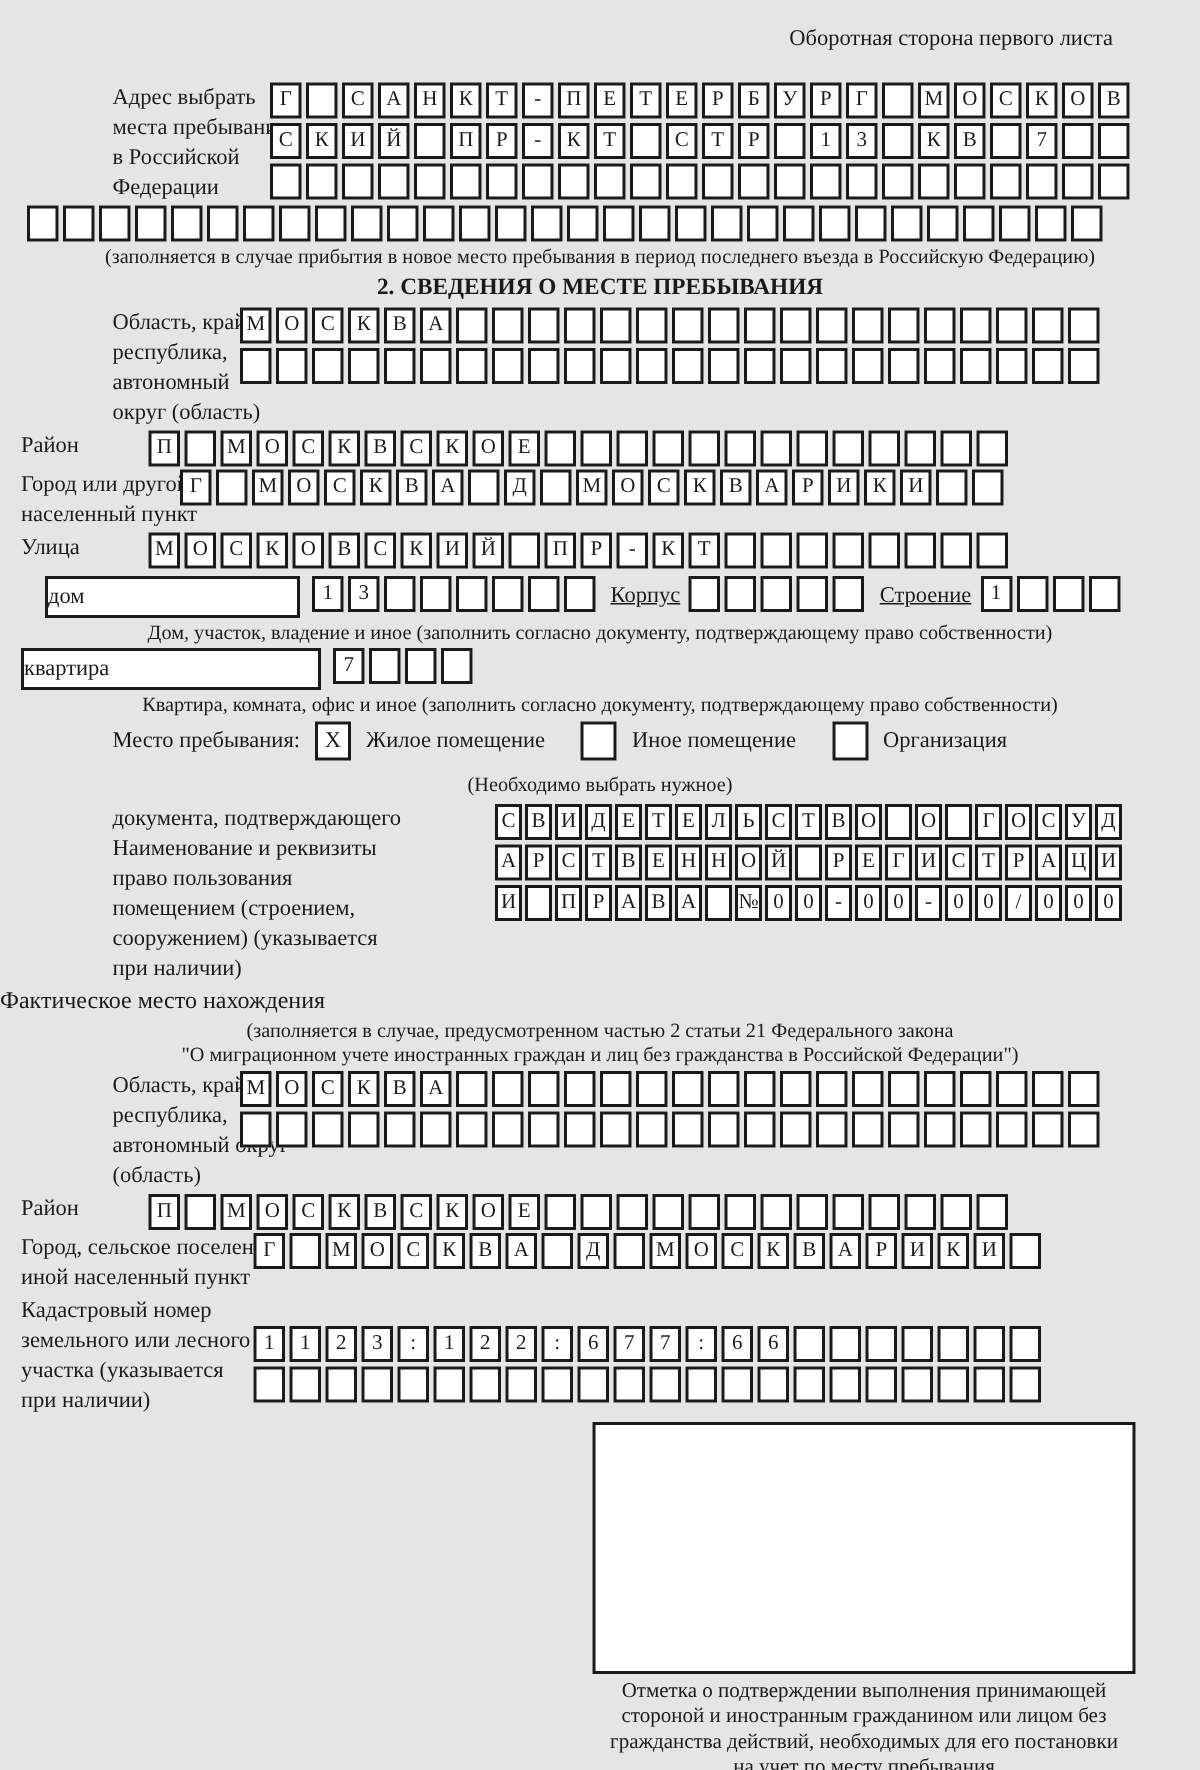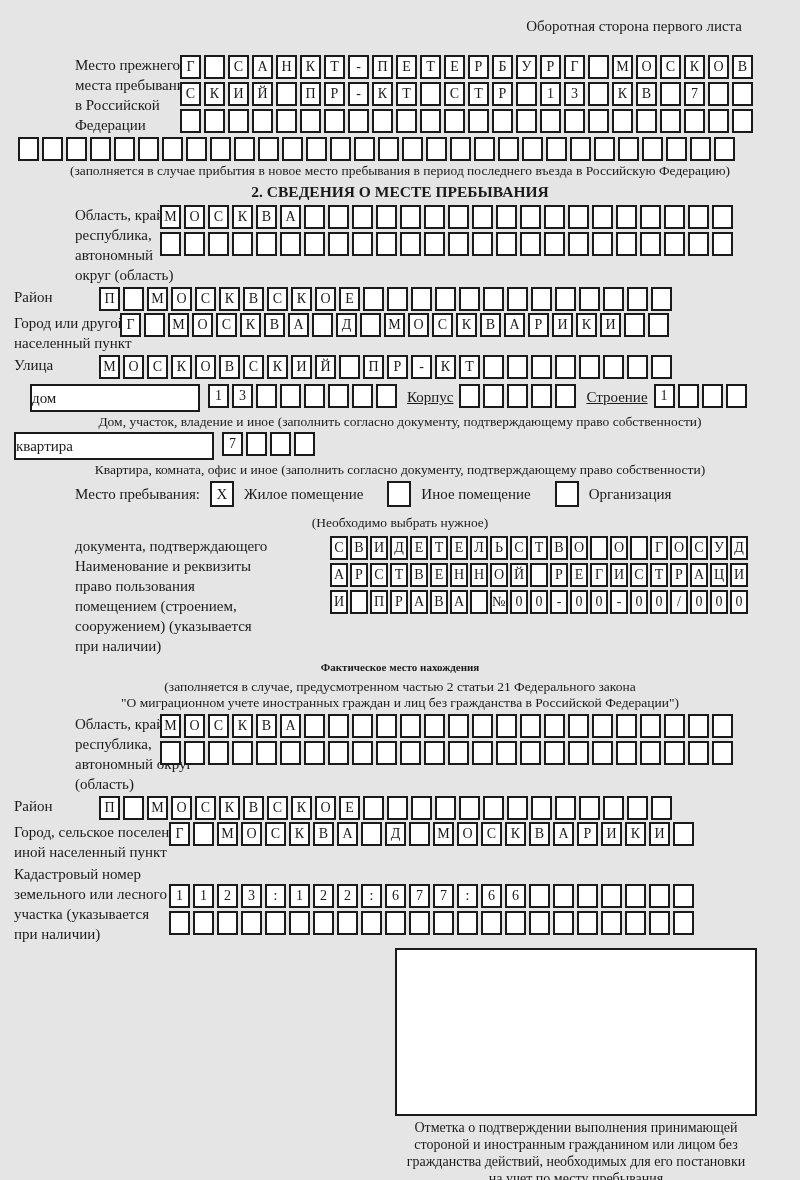--- a/index.html
+++ b/index.html
@@ -35,38 +35,38 @@
     text-align:left; font-size:15px; background:#fff;
   }
   .wbox.house { width:166px; margin-right:8px; }
   .wbox.apt { width:196px; margin-right:8px; }
   .ilbl { flex:none; font-size:15px; line-height:26px; margin:0 6px 0 10px;text-decoration:underline; }
 
   .stay { display:flex; align-items:center; margin:3px 0 8px 75px; font-size:15px; }
   .stay .cell { width:20px; height:22px; line-height:22px; font-size:15px; margin:0 10px; }
   .stay .gap { margin-left:24px; }
 
-  .facttitle { margin-top:2px; text-align:center; font-size:11px; font-weight:bold; line-height:19px; }
+  .facttitle { margin-top:2px; text-align:left; font-size:16px; font-weight:normal; line-height:19px; }
   .cad-rows { padding-top:20px; }
 
   .stampwrap { margin:4px 0 0 340px; width:472px; }
   .stampbox { width:358px; height:164px; border:2px solid #1a1a1a; margin:0 auto; background:#fff; }
   .stampnote { margin-top:3px; text-align:center; font-size:14px; line-height:17px; }
   .mt2{margin-top:2px;margin-left:14px;} .mt3{margin-top:3px;} .mt4{margin-top:4px;} .mt5{margin-top:5px;} .mt20{margin-top:20px;}
 </style>
 </head>
 <body>
 
 <div class="page">
 
   <div class="hdr">Оборотная сторона первого листа</div>
 
   <div class="grp mt20">
     <div class="lbl w105">
-        <div>Место прежнего</div>
+        <div>Адрес выбрать</div>
         <div>места пребывания</div>
         <div>в Российской</div>
         <div>Федерации</div>
       </div>
     <div class="rows">
       <div class="boxrow">
           <span class="cell">Г</span>
           <span class="cell"></span>
           <span class="cell">С</span>
           <span class="cell">А</span>

